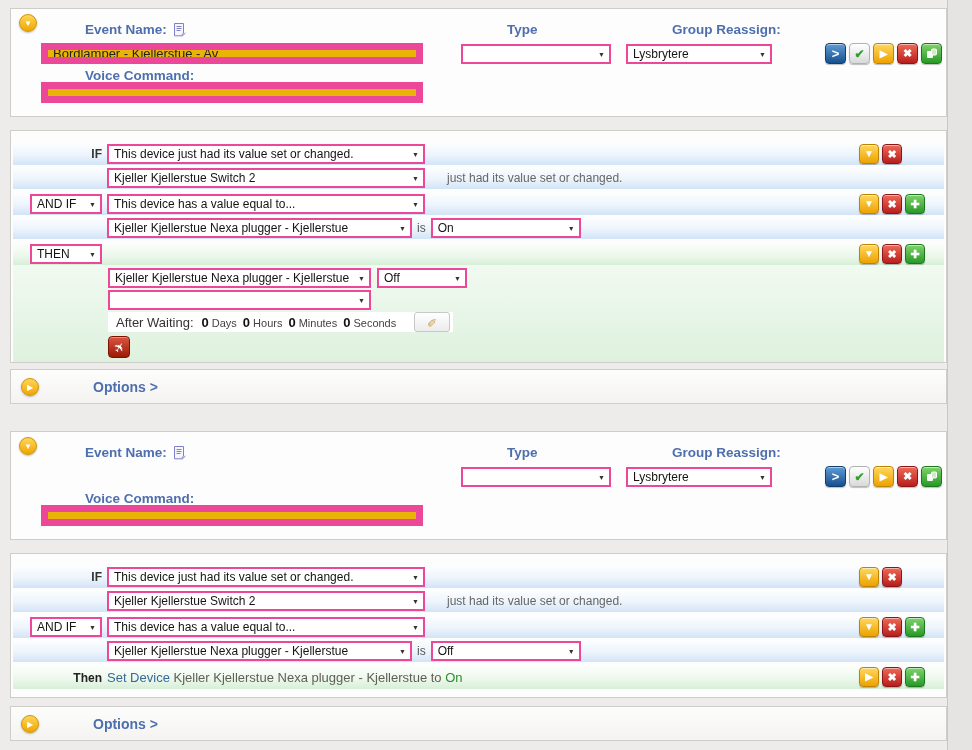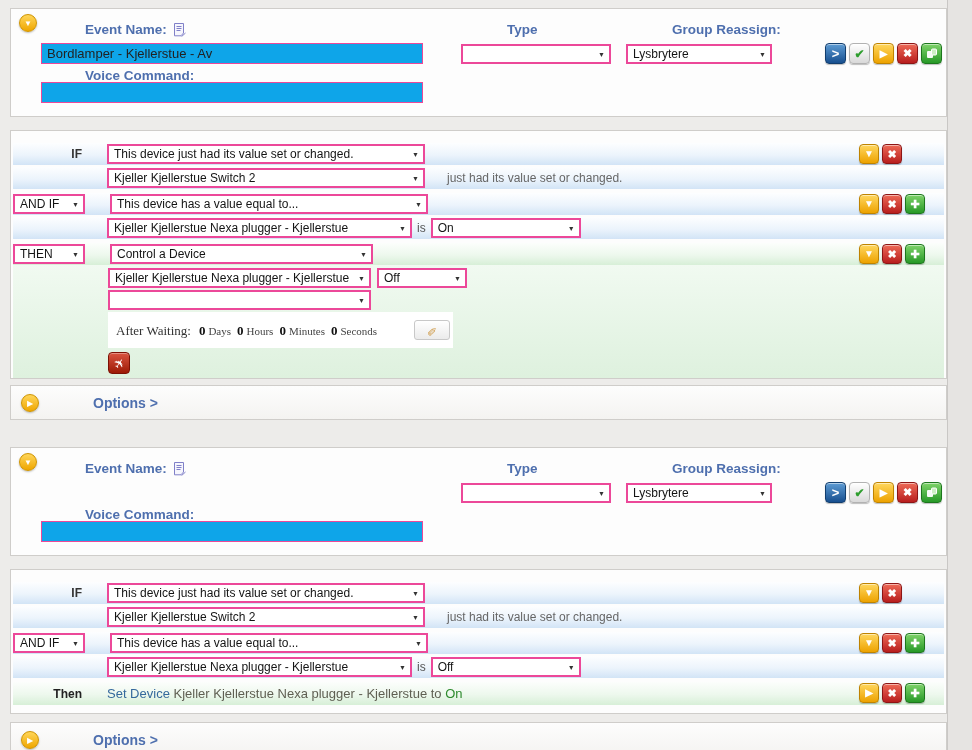--- a/index.html
+++ b/index.html
@@ -22,22 +22,22 @@
     width:18px; height:18px; border-radius:50%;
     background:linear-gradient(#ffd65a,#efa600);
     border:1px solid #cf9400; color:#fff;
     display:flex; align-items:center; justify-content:center;
     font-size:8px; cursor:pointer;
     box-shadow:0 1px 2px rgba(0,0,0,.25);
   }
   .collapse-circ { position:absolute; left:8px; top:5px; }
   .blab { color:#4e6fae; font-weight:bold; font-size:13.5px; white-space:nowrap;padding-left:44px; }
   .hl-name { position:absolute; left:30px; top:13px; display:flex; align-items:flex-start; gap:5px; }
-  .txt { border:1px solid #ec4899; font-size:13px; padding:0 5px; color:#222;
-         height:21px; background:#0ea5e9; font-family:"Liberation Sans",sans-serif; }
+  .txt { border:7px solid #ec4899; font-size:13px; padding:0 5px; color:#222;
+         height:21px; background:#eab308; font-family:"Liberation Sans",sans-serif; }
   .name-input  { position:absolute; left:30px; top:34px; width:382px; }
   .voice-label { position:absolute; left:30px; top:59px; }
   .voice-input { position:absolute; left:30px; top:73px; width:382px; }
   .type-label  { position:absolute; left:452px; top:13px; }
   .type-sel    { position:absolute; left:450px; top:35px; }
   .group-label { position:absolute; left:617px; top:13px; }
   .group-sel   { position:absolute; left:615px; top:35px; }
   .head-btns   { position:absolute; left:814px; top:34px; display:flex; gap:3px; }
 
   
@@ -58,32 +58,32 @@
   .btn-gold  { background:linear-gradient(#ffd75e,#eda200); border:1px solid #bf8300; }
   .btn-red   { background:linear-gradient(#ee6a57,#b81e1e); border:1px solid #8d1515; font-size:11px; }
   .btn-green { background:linear-gradient(#7fd36a,#279927); border:1px solid #1d771d; font-size:11px; }
 
   
   .cond-panel { padding:12px 2px 0 2px; margin-bottom:6px; position:relative; }
   .band { position:relative; display:flex; align-items:center; height:22px; }
   .band-blue  { background:linear-gradient(to bottom,#fdfeff 0%,#ecf4fc 55%,#d2e4f6 100%); }
   .band-green { background:linear-gradient(to bottom,#fcfefc 0%,#edf8ed 55%,#d7efd7 100%); }
   .mb1 { margin-bottom:2px; } .mb3 { margin-bottom:4px; }
-  .lblcol { flex:0 0 94px; display:flex; justify-content:flex-end; align-items:flex-end; padding-right:25px; }
+  .lblcol { flex:0 0 94px; display:flex; justify-content:flex-end; align-items:flex-end; padding-right:5px; }
   .iflabel { font-size:12px; font-weight:bold; color:#333; }
   .graytext { font-size:12px; color:#666; margin-left:22px; white-space:nowrap; }
   .istext { font-size:12px; color:#555; margin:0 5px; }
   .rowbtns { position:absolute; left:846px; top:0; height:22px; display:flex; gap:3px; align-items:center; }
   .rowbtns .btn { width:20px; height:20px; }
 
   .green-section { background:linear-gradient(to bottom,#f1faf1,#def1de);
                    padding:3px 0 4px 95px; }
   .gs-row { display:flex; align-items:center; margin-bottom:2px; }
-  .wait-strip { display:flex; align-items:center; background:#fff; width:345px; height:36px;
-                padding:0 3px 0 8px; margin-top:1px; justify-content:space-between;font-family:Liberation Serif, serif; }
+  .wait-strip { display:flex; align-items:center; background:#fff; width:345px; height:20px;
+                padding:0 3px 0 8px; margin-top:1px; justify-content:space-between; }
   .wl { font-size:13px; color:#333; margin-right:2px; }
   .wn { font-weight:bold; font-size:13px; color:#111; margin:0 3px 0 6px; }
   .wu { font-size:11px; color:#444; }
   .btn-pencil { width:36px; height:20px; border:1px solid #c8c8c8; border-radius:3px;
                 background:linear-gradient(#ffffff,#ebebeb); color:#cf9b4a;
                 display:flex; align-items:center; justify-content:center; font-size:12px; cursor:pointer; }
   .btn-pencil span { display:inline-block; transform:scaleY(-1); }
   .btn-plane { width:22px; height:22px; margin-top:4px;
                background:linear-gradient(#da5540,#9d1905); border:1px solid #7c1104;
                border-radius:4px; color:#fff; display:flex; align-items:center;
@@ -232,24 +232,20 @@
       </div>
     </div>
 
     <div class="band band-green">
       <div class="lblcol">
         <div class="sel w72">
           <span class="st">THEN</span>
           <span class="arr">▼</span>
         </div>
       </div>
-      <div class="sel w263">
-        <span class="st">Control a Device</span>
-        <span class="arr">▼</span>
-      </div>
       <div class="rowbtns">
         <div class="btn btn-gold">
             <span>▼</span>
           </div>
         <div class="btn btn-red">
             <span>✖</span>
           </div>
         <div class="btn btn-green">
             <span>✚</span>
           </div>

